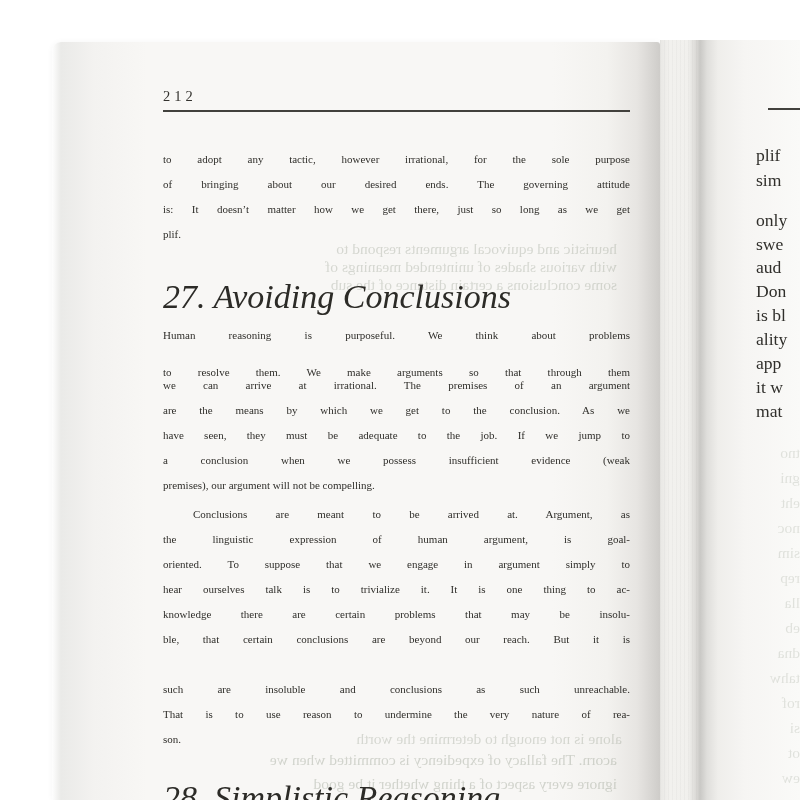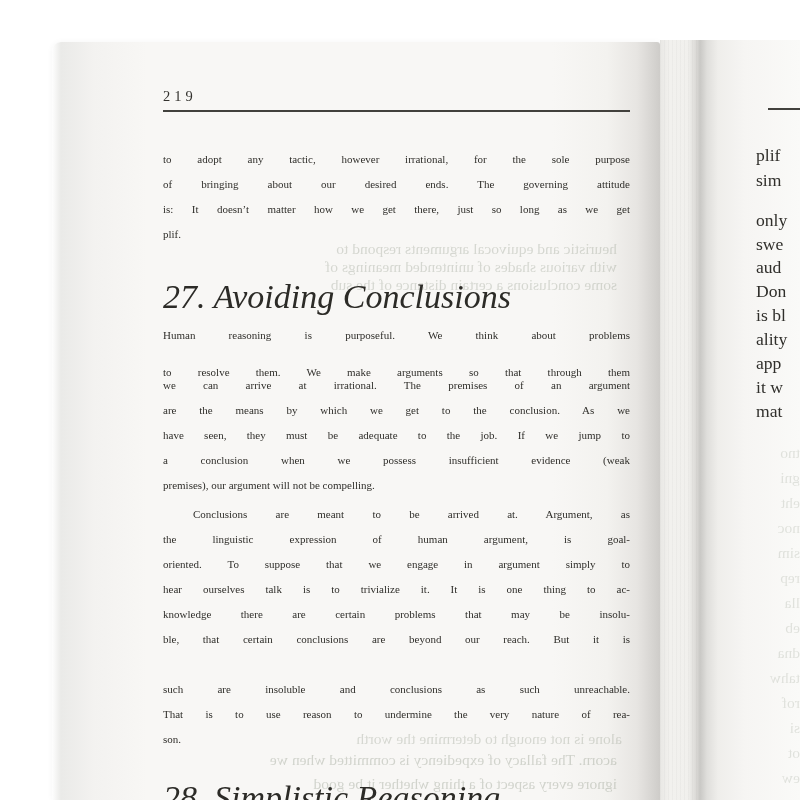--- a/index.html
+++ b/index.html
@@ -87,21 +87,21 @@
   .ghost-left{left:113px;width:452px;}
   .ghost-right{left:50px;width:50px;opacity:0.22;}
 </style>
 </head>
 <body>
 
 <div class="photo">
 
   <div class="page-main">
 
-    <div class="pageno">219</div>
+    <div class="pageno">212</div>
     <div class="rule"></div>
 
     <div class="bline jline" style="top:105px">to adopt any tactic, however irrational, for the sole purpose</div>
     <div class="bline jline" style="top:130px">of bringing about our desired ends. The governing attitude</div>
     <div class="bline jline" style="top:155px">is: It doesn’t matter how we get there, just so long as we get</div>
     <div class="bline" style="top:180px">plif.</div>
 
     <div class="ghost ghost-left" style="top:198px">heuristic and equivocal arguments respond to</div>
     <div class="ghost ghost-left" style="top:216px">with various shades of unintended meanings of</div>
     <div class="ghost ghost-left" style="top:234px">some conclusions a certain distance of the sub</div>

